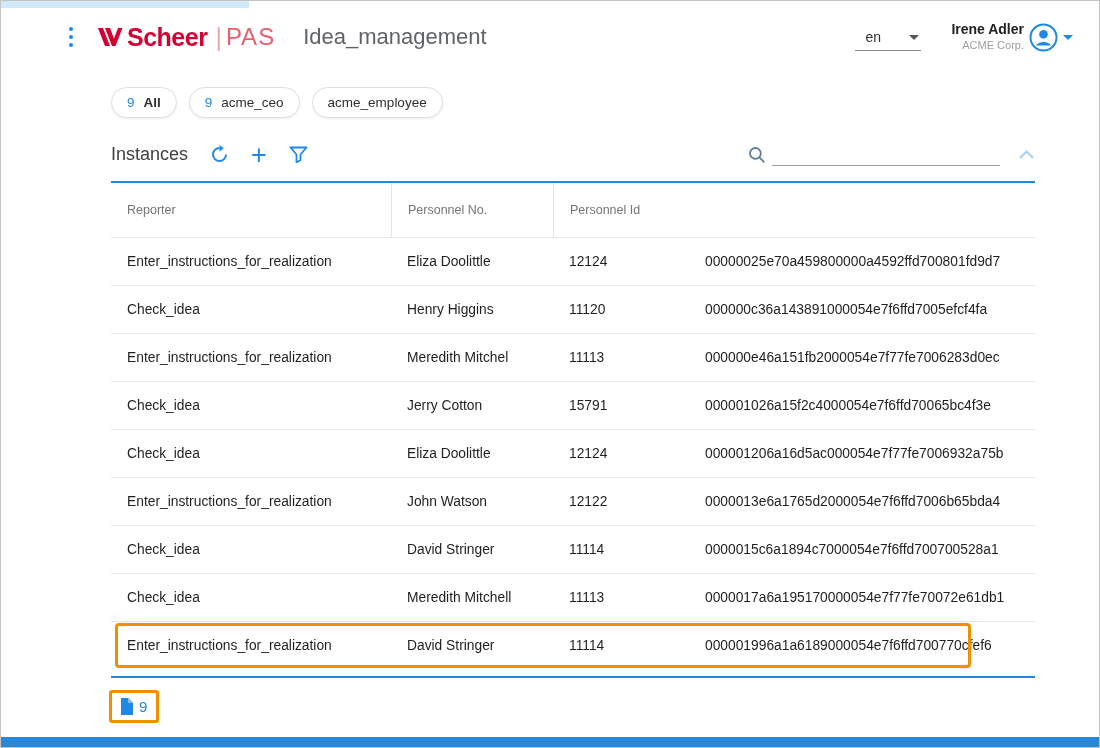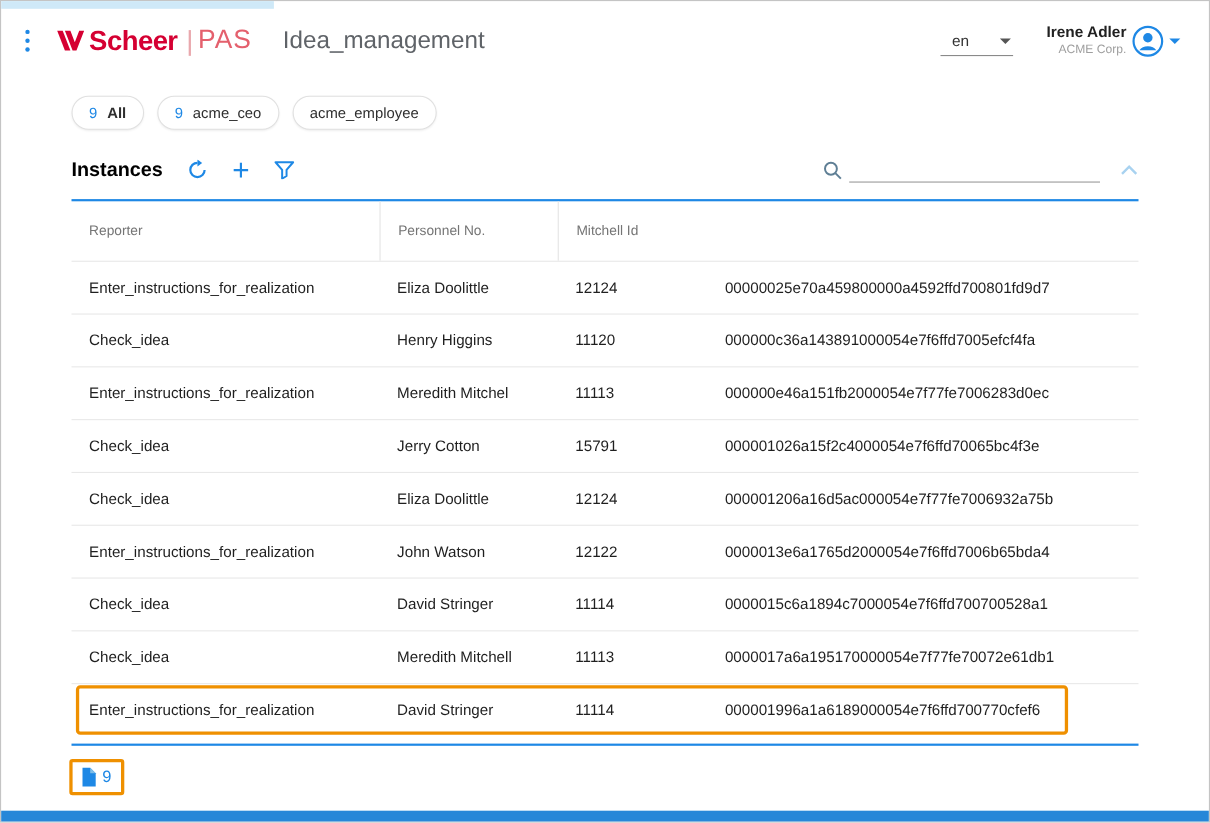--- a/index.html
+++ b/index.html
@@ -1,20 +1,20 @@
 <!DOCTYPE html>
 <html><head>
 <meta charset="utf-8">
 <style>
   * { margin:0; padding:0; box-sizing:border-box; }
   html,body { background:#ececec; }
   body { font-family:"Liberation Sans", sans-serif; }
 
   .page { position:relative; width:1100px; height:748px; background:#fff;
-          border:1px solid #c4c4c4; overflow:hidden; margin:0 auto; }
+          border:1px solid #c4c4c4; overflow:hidden; margin:0 auto;padding-left:46px; }
   .tab-sliver { position:absolute; top:0; left:0; width:248px; height:7px; background:#cfe9f8; }
   .bottom-bar { position:absolute; bottom:0; left:0; width:100%; height:10px; background:#2787d8; }
 
   
   .header { display:flex; align-items:center; padding:20px 26px 8px 16px; }
   .kebab { display:flex; flex-direction:column; gap:4px; padding:6px; cursor:pointer; }
   .kebab i { width:4px; height:4px; border-radius:50%; background:#1e88e5; display:block; }
   .logo { display:flex; align-items:center; margin-left:18px; }
   .logo-mark { margin-right:4px; display:inline-flex; }
   .brand-name { color:#d50032; font-weight:bold; font-size:25px; letter-spacing:-0.5px; }
@@ -40,21 +40,21 @@
   .chip-row { display:flex; gap:12px; margin:26px 0 0 64px; }
   .chip { display:inline-flex; align-items:center; gap:9px; height:31px; padding:0 15px;
           border:1px solid #e0e0e0; border-radius:17px; background:#fff; cursor:pointer;
           box-shadow:0 1px 2px rgba(0,0,0,0.07); font-size:13.5px; }
   .chip .chip-count { color:#1e88e5; }
   .chip .chip-label { color:#2f2f2f; }
   .chip:first-child .chip-label { font-weight:bold; }
 
   
   .toolbar { display:flex; align-items:center; margin:25px 64px 0 64px; }
-  .toolbar-title { font-size:18px; font-weight:bold; color:#000000; }
+  .toolbar-title { font-size:18px; font-weight:normal; color:#404040; }
   .tool-icon { display:inline-flex; align-items:center; justify-content:center;
                margin-left:22px; cursor:pointer; }
   .plus-glyph { color:#1e88e5; font-size:27px; font-weight:300; line-height:18px; }
   .search-area { margin-left:auto; display:flex; align-items:center; }
   .search-icon-wrap { margin-right:6px; display:inline-flex; }
   .search-input { width:228px; border:none; outline:none; border-bottom:1px solid #9a9a9a;
                   font-size:14px; padding:3px 4px; font-family:"Liberation Sans", sans-serif; }
   .collapse-chevron { margin-left:18px; display:inline-flex; cursor:pointer; }
 
   
@@ -181,21 +181,21 @@
         </svg>
       </span>
     </div>
   </div>
 
   
   <div class="itable">
     <div class="thead">
       <div class="th">Reporter</div>
       <div class="th">Personnel No.</div>
-      <div class="th">Mitchell Id</div>
+      <div class="th">Personnel Id</div>
     </div>
     <div>
   <div class="trow">
     <div class="td">Enter_instructions_for_realization</div>
     <div class="td">Eliza Doolittle</div>
     <div class="td">12124</div>
     <div class="td">00000025e70a459800000a4592ffd700801fd9d7</div>
   </div>
 
   <div class="trow">

